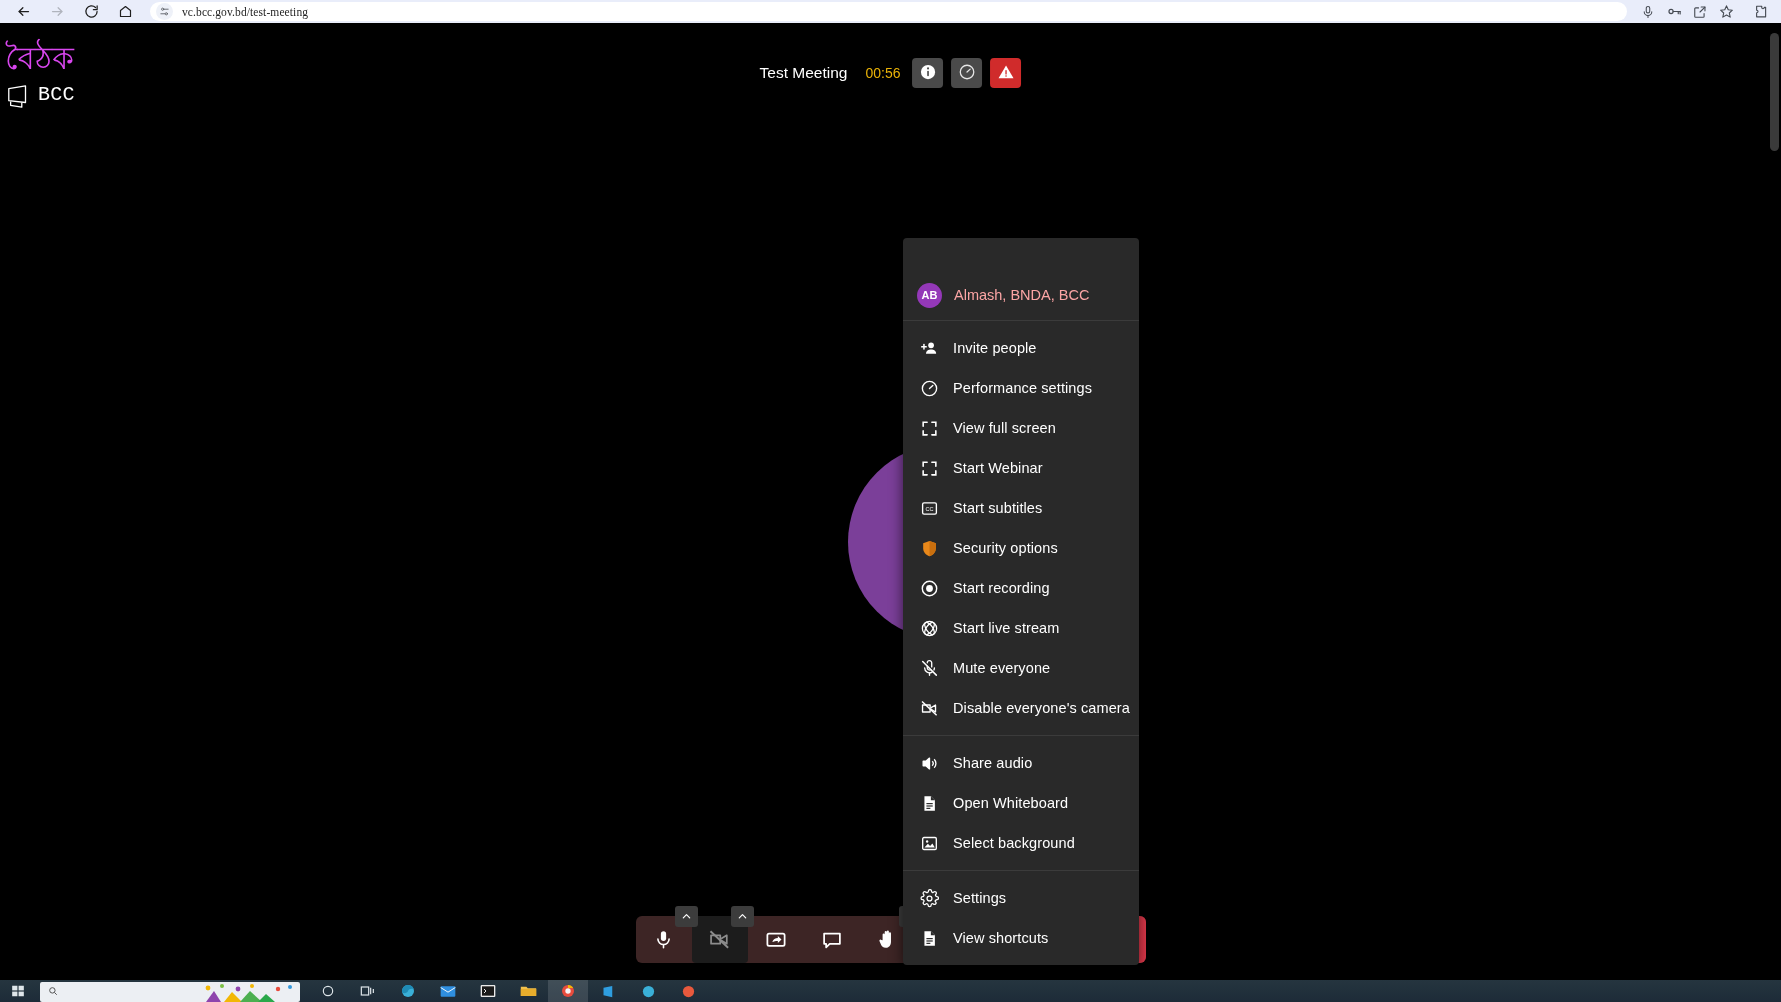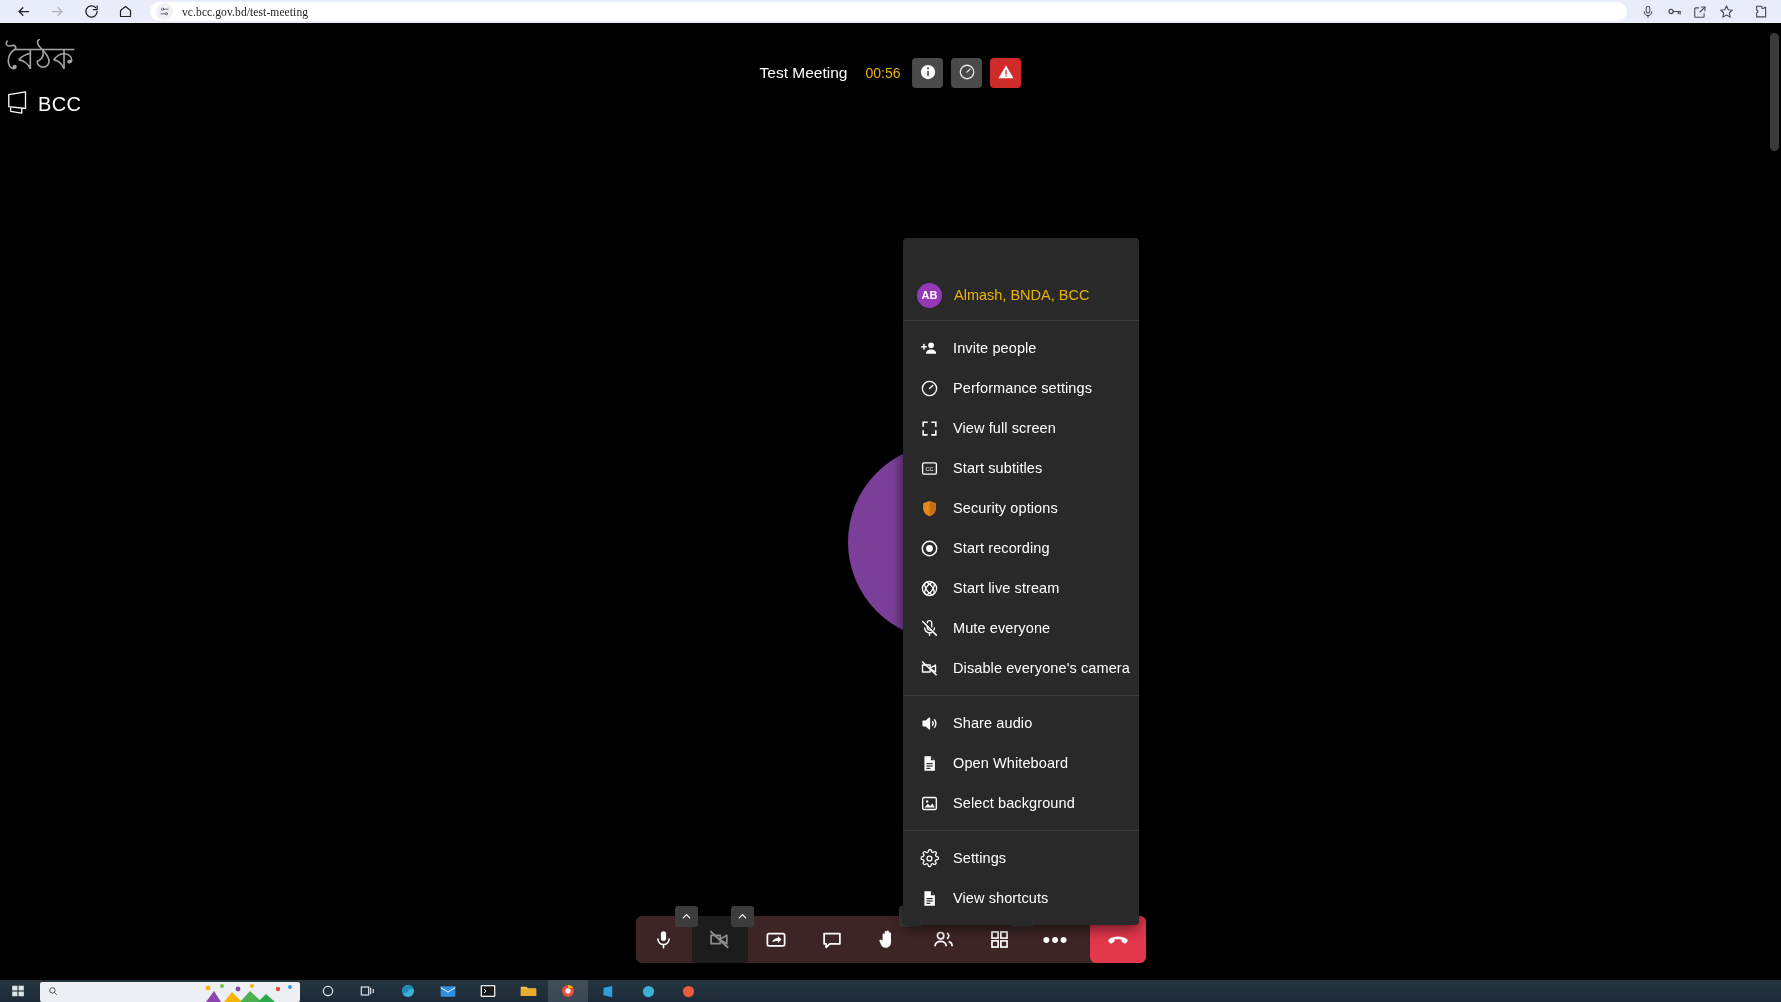--- a/index.html
+++ b/index.html
@@ -61,28 +61,28 @@
   .stage {
     position: absolute; top: 23px; left: 0;
     width: 1781px; height: 957px;
     background: #000;
     overflow: hidden;
   }
 
   .brand { position: absolute; top: 20px; left: 5px; }
   .brand-word {
     font-size: 31px;
-    color: #a3a3a3;
+    color: #d946ef;
     font-family: "DejaVu Sans", sans-serif;
     line-height: 1;
     letter-spacing: .5px;
   }
   .brand-org {
-    margin-top: 15px;
-    display: flex; align-items: center; gap: 5px;
+    margin-top: 9px;
+    display: flex; gap: 5px; font-family: Liberation Mono, monospace;
   }
   .brand-org-text {
     color: #ffffff; font-size: 20px; letter-spacing: .3px;
   }
 
   .meet-header {
     position: absolute; top: 31px; left: 50%;
     transform: translateX(-50%);
     display: flex; align-items: center; gap: 8px;
     background: rgba(0,0,0,.35);
@@ -145,21 +145,21 @@
     display: flex; align-items: center;
     height: 50px; padding: 0 12px 0 14px; margin-top: 32px;
   }
   .avatar-sm {
     width: 25px; height: 25px; border-radius: 50%;
     background: #9438b8;
     display: flex; align-items: center; justify-content: center;
     color: #fff; font-size: 11px; font-weight: bold;
     margin-right: 12px; flex: 0 0 25px;
   }
-  .profile-name { color: #eab308; font-size: 14.5px; }
+  .profile-name { color: #fca5a5; font-size: 14.5px; }
 
   
   .toolbar {
     position: absolute;
     left: 50%; transform: translateX(-50%);
     bottom: 17px;
     height: 47px;
     background: #3d2525;
     border-radius: 6px;
     display: flex; align-items: stretch;
@@ -396,20 +396,31 @@
             <svg width="19" height="19" viewBox="0 0 24 24" fill="none" stroke="#fff" stroke-width="2" stroke-linecap="round">
                 <polyline points="4,9 4,4 9,4"></polyline>
                 <polyline points="15,4 20,4 20,9"></polyline>
                 <polyline points="20,15 20,20 15,20"></polyline>
                 <polyline points="9,20 4,20 4,15"></polyline>
               </svg>
           </span>
           <span class="menu-label">View full screen</span>
         </div>
 
+        <div class="menu-item">
+          <span class="menu-icon">
+            <svg width="19" height="19" viewBox="0 0 24 24" fill="none" stroke="#fff" stroke-width="2" stroke-linecap="round">
+                <polyline points="4,9 4,4 9,4"></polyline>
+                <polyline points="15,4 20,4 20,9"></polyline>
+                <polyline points="20,15 20,20 15,20"></polyline>
+                <polyline points="9,20 4,20 4,15"></polyline>
+              </svg>
+          </span>
+          <span class="menu-label">Start Webinar</span>
+        </div>
 
         <div class="menu-item">
           <span class="menu-icon">
             <svg width="19" height="19" viewBox="0 0 24 24">
                 <rect x="3.3" y="4.8" width="17.4" height="14.4" rx="1.8" fill="none" stroke="#fff" stroke-width="1.7"></rect>
                 <text x="12" y="15.1" font-family="Liberation Sans, sans-serif" font-size="7" fill="#fff" text-anchor="middle">CC</text>
               </svg>
           </span>
           <span class="menu-label">Start subtitles</span>
         </div>

